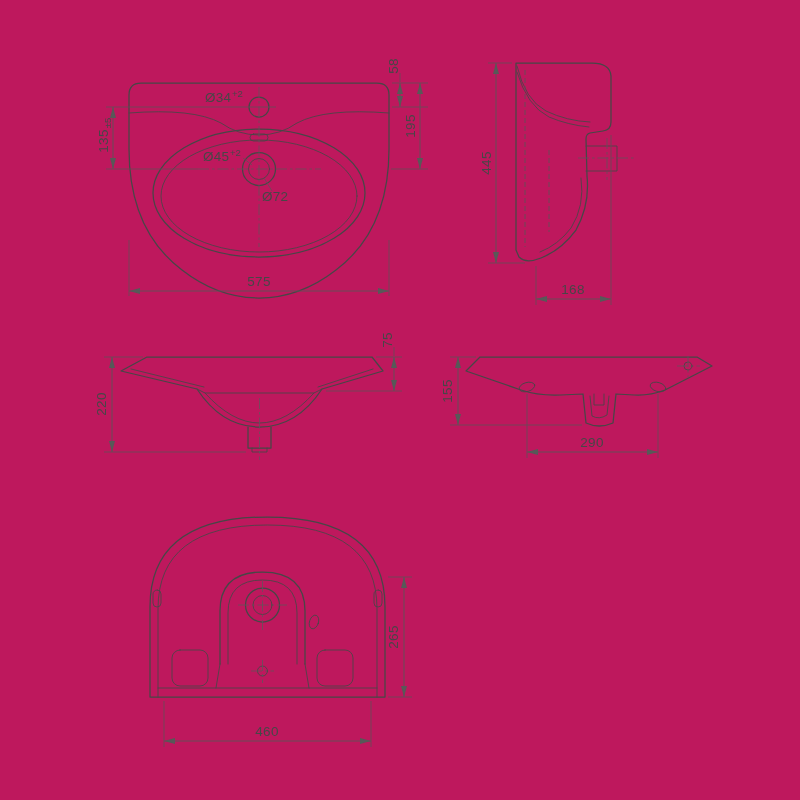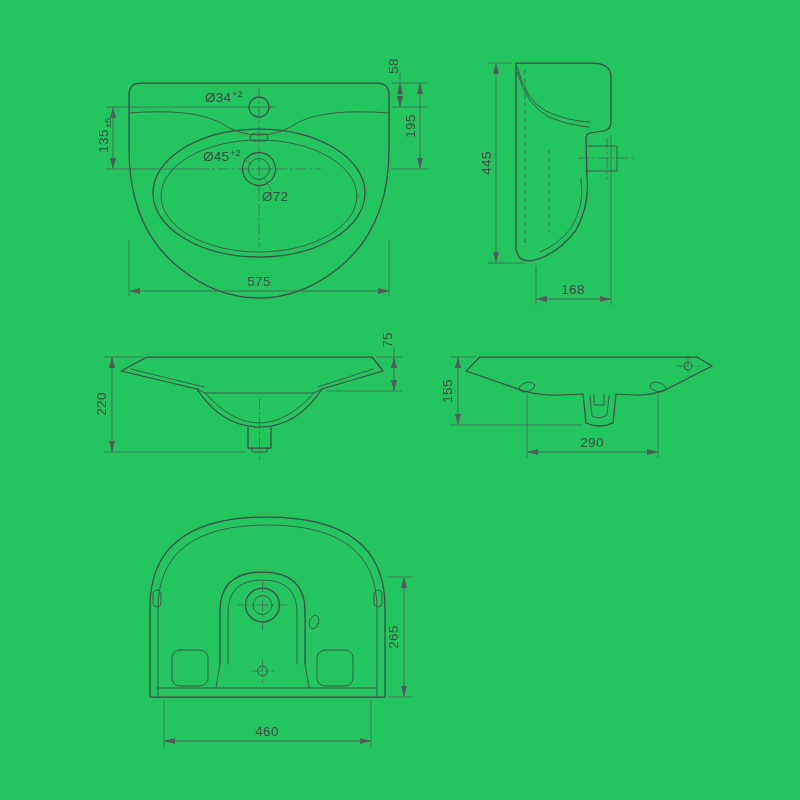--- a/index.html
+++ b/index.html
@@ -1,16 +1,16 @@
 <!DOCTYPE html>
 <html><head>
 <meta charset="utf-8">
 <style>
   html,body{margin:0;padding:0;background:#ffffff;}
-  .stage{width:800px;height:800px;background:#22c55e;position:relative;margin:0 auto;}
+  .stage{width:800px;height:800px;background:#be185d;position:relative;margin:0 auto;}
   svg{display:block;}
   .outline{fill:none;stroke:#474747;stroke-width:1.25;stroke-linejoin:round;stroke-linecap:round;}
   .inner{fill:none;stroke:#474747;stroke-width:0.85;stroke-linejoin:round;stroke-linecap:round;}
   .dimline{fill:none;stroke:#585858;stroke-width:0.85;}
   .ext{fill:none;stroke:#585858;stroke-width:0.7;}
   .center{fill:none;stroke:#5a5a5a;stroke-width:0.7;stroke-dasharray:11 3 2.5 3;}
   .hiddenln{fill:none;stroke:#565656;stroke-width:0.8;stroke-dasharray:5 3;}
   text{font-family:"Liberation Sans",sans-serif;font-size:13.5px;fill:#474747;letter-spacing:.3px;}
   .tol{font-size:9.5px;letter-spacing:0;}
 </style>

